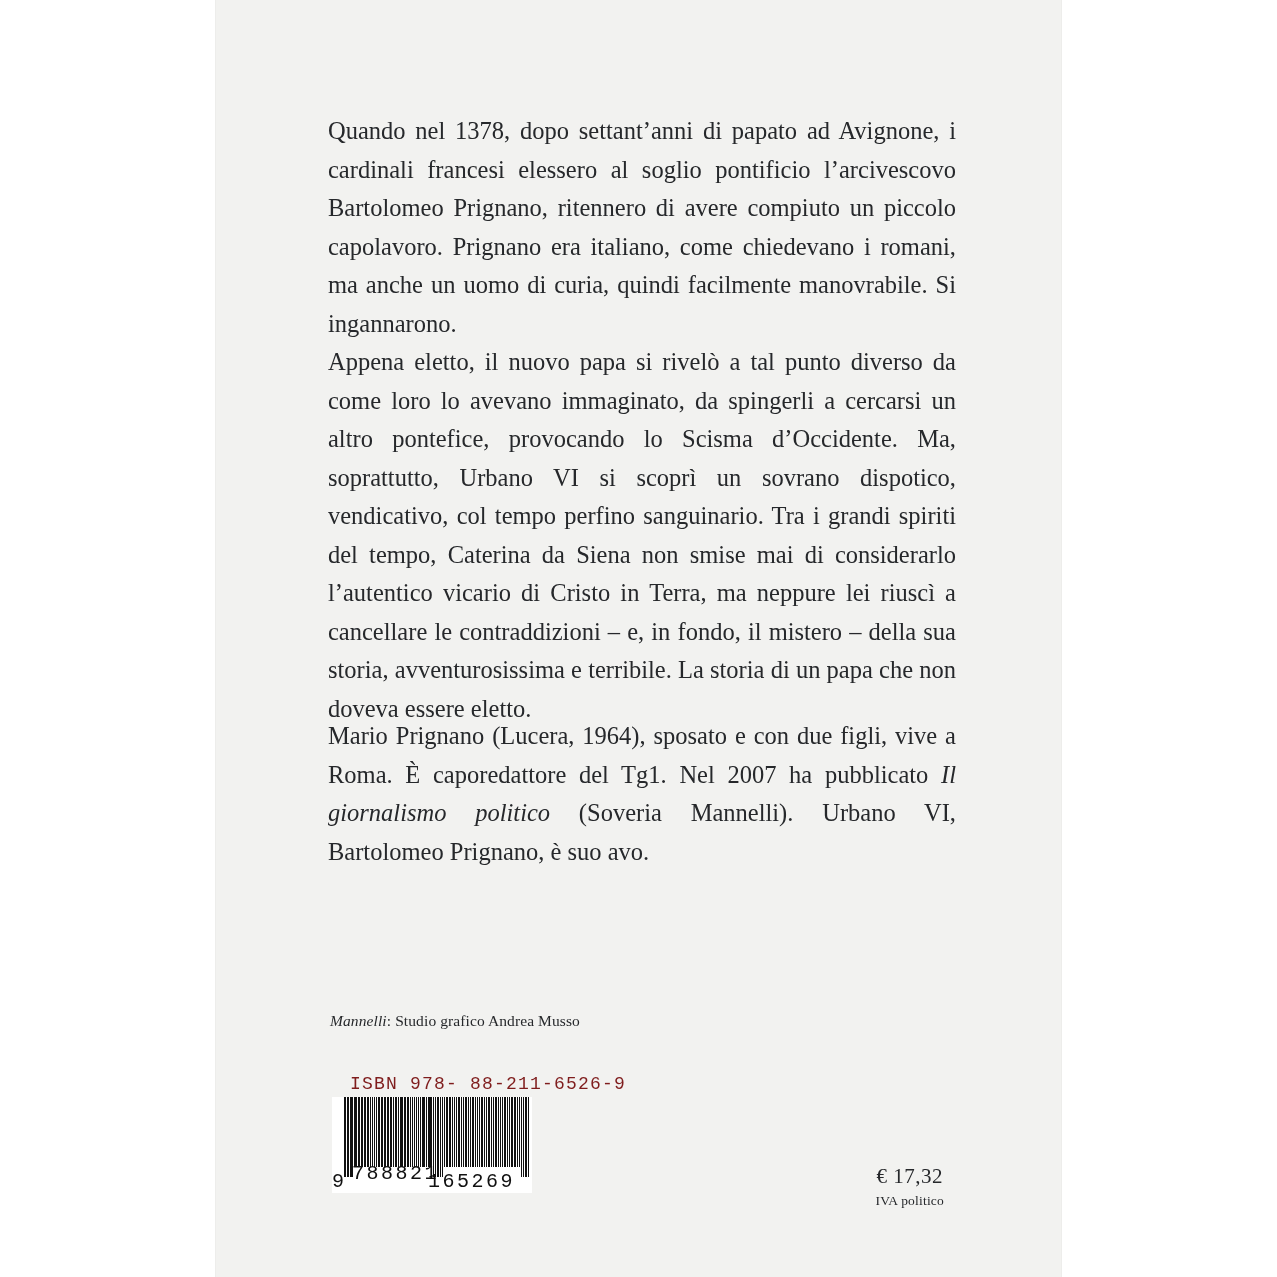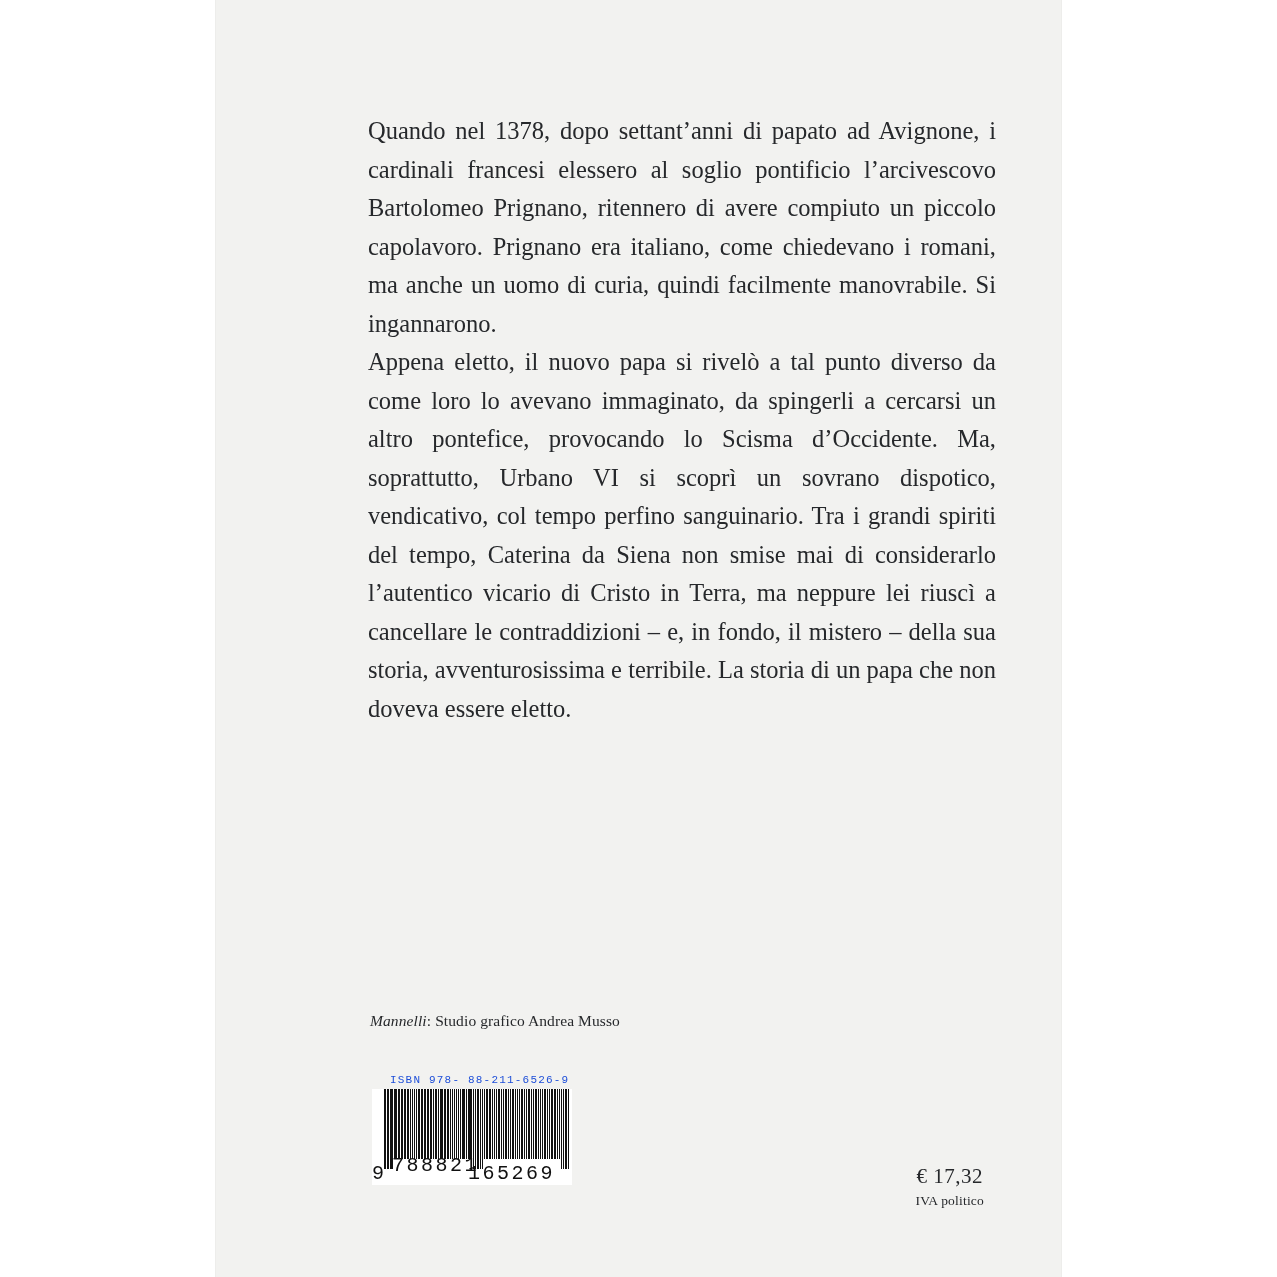--- a/index.html
+++ b/index.html
@@ -25,21 +25,20 @@
     background: #f2f2f0;
     box-shadow: 0 0 0 1px #ededeb;
   }
 
   .inner {
     position: absolute;
     left: 112px;
     top: 0;
     width: 630px;
     height: 100%;
-    margin-left: 40px;
   }
 
   .blurb {
     position: absolute;
     top: 112px;
     left: 0;
     width: 628px;
     font-size: 24.5px;
     line-height: 38.5px;
     color: #26282b;
@@ -77,23 +76,23 @@
 
   
   .barcode-wrap {
     position: absolute;
     left: 4px;
     top: 1074px;
     width: 210px;
   }
   .isbn-text {
     font-family: "Liberation Mono", monospace;
-    font-size: 11px;
+    font-size: 18px;
     letter-spacing: 1.2px;
-    color: #1d4ed8;
+    color: #7f1d1d;
     margin-left: 18px;
     margin-bottom: 3px;
     white-space: nowrap;
   }
   .barcode {
     position: relative;
     width: 200px;
     height: 96px;
     background: #ffffff;
   }
@@ -159,20 +158,23 @@
 <body>
 
 <div class="cover">
   <div class="inner">
 
     <div class="blurb">
       <p>Quando nel 1378, dopo settant’anni di papato ad Avignone, i cardinali francesi elessero al soglio pontificio l’arcivescovo Bartolomeo Prignano, ritennero di avere compiuto un piccolo capolavoro. Prignano era italiano, come chiedevano i romani, ma anche un uomo di curia, quindi facilmente manovrabile. Si ingannarono.</p>
       <p>Appena eletto, il nuovo papa si rivelò a tal punto diverso da come loro lo avevano immaginato, da spingerli a cercarsi un altro pontefice, provocando lo Scisma d’Occidente. Ma, soprattutto, Urbano VI si scoprì un sovrano dispotico, vendicativo, col tempo perfino sanguinario. Tra i grandi spiriti del tempo, Caterina da Siena non smise mai di considerarlo l’autentico vicario di Cristo in Terra, ma neppure lei riuscì a cancellare le contraddizioni – e, in fondo, il mistero – della sua storia, avventurosissima e terribile. La storia di un papa che non doveva essere eletto.</p>
     </div>
 
+    <div class="bio">
+      <p><span>Mario Prignano (Lucera, 1964), sposato e con due figli, vive a Roma. È caporedattore del Tg1. Nel 2007 ha pubblicato </span><i>Il giornalismo politico</i><span> (Soveria Mannelli). Urbano VI, Bartolomeo Prignano, è suo avo.</span></p>
+    </div>
 
     <div class="credit">
       <i>Mannelli</i><span>: Studio grafico Andrea Musso</span>
     </div>
 
     <div class="barcode-wrap">
       <div class="isbn-text">ISBN 978- 88-211-6526-9</div>
       <div class="barcode">
         <div class="bars" id="bars">
             <span style="width:2px;height:80px;"></span>

